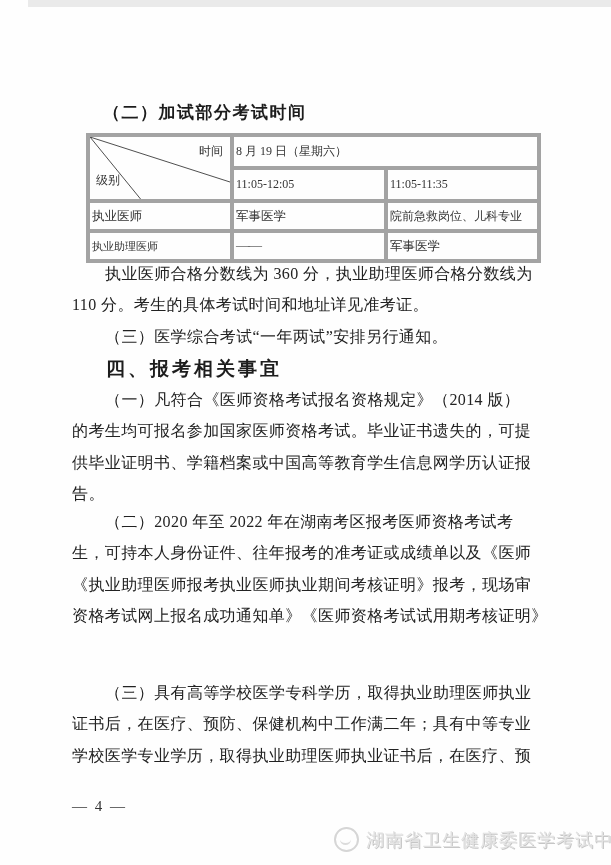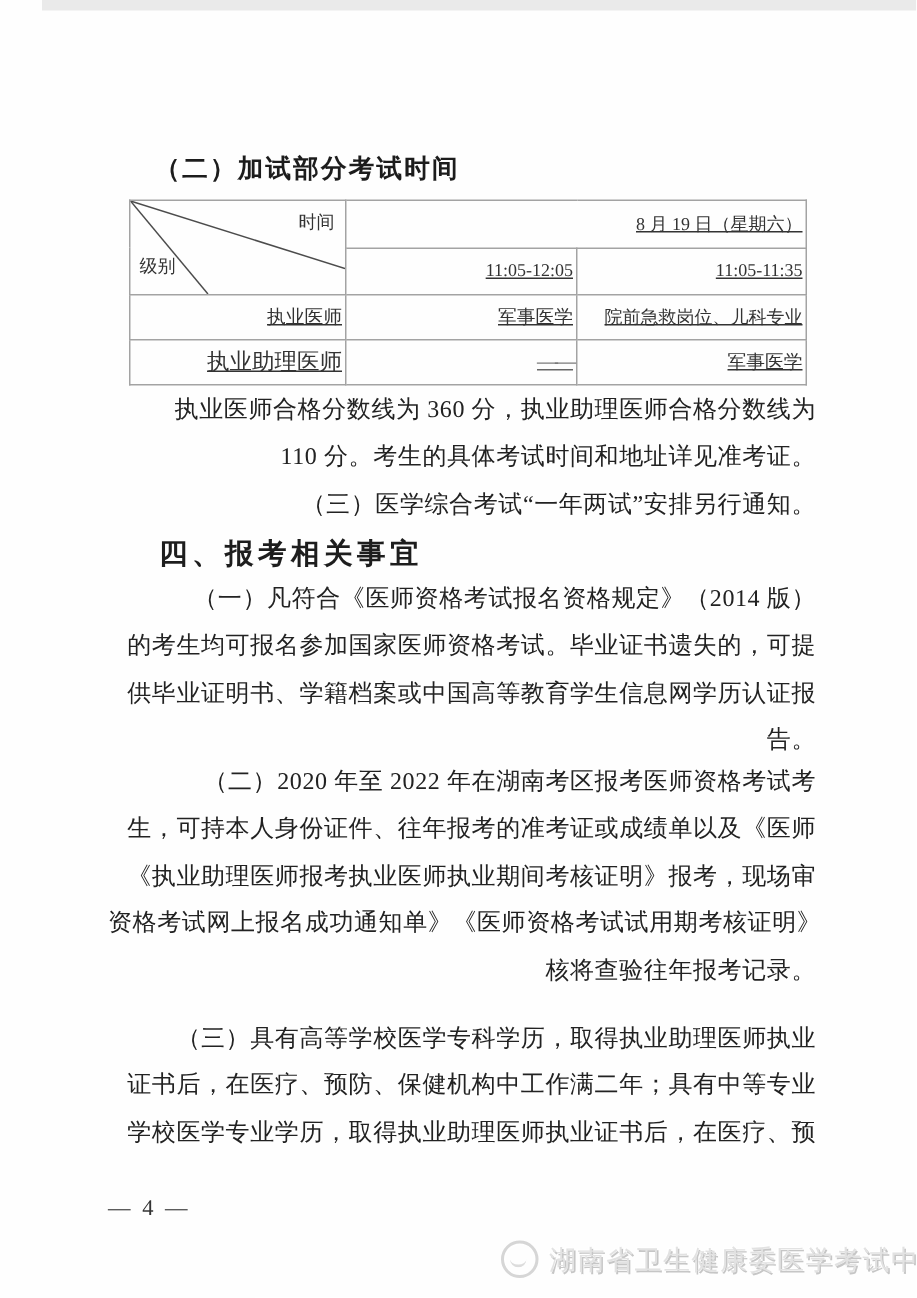--- a/index.html
+++ b/index.html
@@ -19,38 +19,37 @@
     position:absolute;left:103px;top:101px;
     font-size:17px;font-weight:bold;letter-spacing:1.5px;color:#1c1c1c;
   }
   
   .exam-table{
     position:absolute;left:86px;top:133px;
     border-collapse:collapse;table-layout:fixed;
     font-size:12px;color:#333333;
   }
   .exam-table td{
-    border:1px solid #a3a3a3;
-    text-align:right;vertical-align:middle;
+    border:4px solid #a3a3a3;
+    text-align:left;vertical-align:middle;
     padding:0 2px;
-    text-decoration:underline;
   }
   .exam-table{border:1.5px solid #2e2e2e;}
   td.corner{position:relative;padding:0;}
   .corner svg{position:absolute;left:0;top:0;width:100%;height:100%;}
   .corner .lbl-time{position:absolute;right:7px;top:6px;font-size:12px;color:#333;}
   .corner .lbl-level{position:absolute;left:6px;top:35px;font-size:12px;color:#333;}
   .cell-dash{font-size:14px;color:#666;letter-spacing:-2px;}
   .cell-small{font-size:12px;margin-left:27px;}
   
   .bodyblock{
     position:absolute;left:72px;width:472px;
     font-size:16px;line-height:31.4px;letter-spacing:0.4px;color:#222;
   }
-  .line{white-space:nowrap;text-align:right;}
+  .line{white-space:nowrap;}
   .indent{text-indent:33px;}
   .h1{
     position:absolute;left:106px;top:356px;
     font-family:"Liberation Sans","DejaVu Sans",sans-serif;
     font-size:19px;font-weight:bold;letter-spacing:3px;color:#1d1d1d;
   }
   
   .page-num{
     position:absolute;left:72px;top:798px;
     font-size:15px;letter-spacing:2px;color:#333;
@@ -107,21 +106,21 @@
     <tr style="height:31px">
       <td>11:05-12:05</td>
       <td>11:05-11:35</td>
     </tr>
     <tr style="height:30px">
       <td style="font-size:12.5px">执业医师</td>
       <td style="font-size:12.5px">军事医学</td>
       <td class="cell-small">院前急救岗位、儿科专业</td>
     </tr>
     <tr style="height:30px">
-      <td style="font-size:15px">执业助理医师</td>
+      <td style="font-size:11px">执业助理医师</td>
       <td class="cell-dash">——</td>
       <td style="font-size:12.5px">军事医学</td>
     </tr>
   </tbody>
     </table>
 
   <div class="bodyblock" style="top:258px">
     <div class="line indent">执业医师合格分数线为 360 分，执业助理医师合格分数线为</div>
     <div class="line">110 分。考生的具体考试时间和地址详见准考证。</div>
   </div>
@@ -137,21 +136,20 @@
     <div class="line">的考生均可报名参加国家医师资格考试。毕业证书遗失的，可提</div>
     <div class="line">供毕业证明书、学籍档案或中国高等教育学生信息网学历认证报</div>
     <div class="line">告。</div>
   </div>
 
   <div class="bodyblock" style="top:506px">
     <div class="line indent">（二）2020 年至 2022 年在湖南考区报考医师资格考试考</div>
     <div class="line">生，可持本人身份证件、往年报考的准考证或成绩单以及《医师</div>
     <div class="line">《执业助理医师报考执业医师执业期间考核证明》报考，现场审</div>
     <div class="line">资格考试网上报名成功通知单》《医师资格考试试用期考核证明》</div>
-    <div class="line">核将查验往年报考记录。</div>
   </div>
 
   <div class="bodyblock" style="top:677px">
     <div class="line indent">（三）具有高等学校医学专科学历，取得执业助理医师执业</div>
     <div class="line">证书后，在医疗、预防、保健机构中工作满二年；具有中等专业</div>
     <div class="line">学校医学专业学历，取得执业助理医师执业证书后，在医疗、预</div>
   </div>
 
   <div class="page-num">— 4 —</div>
 

